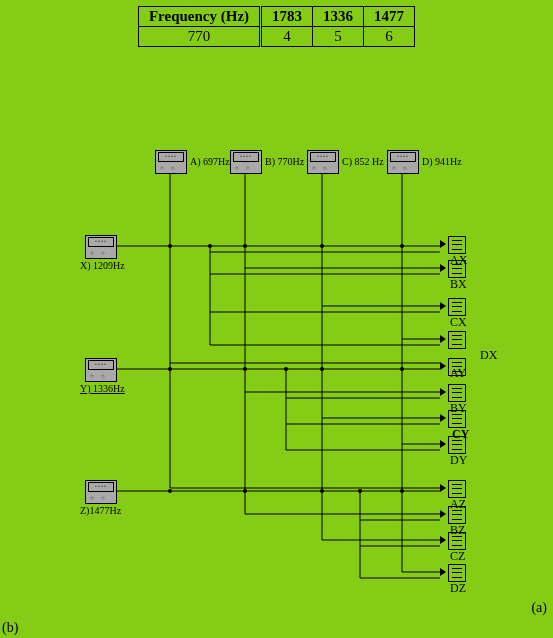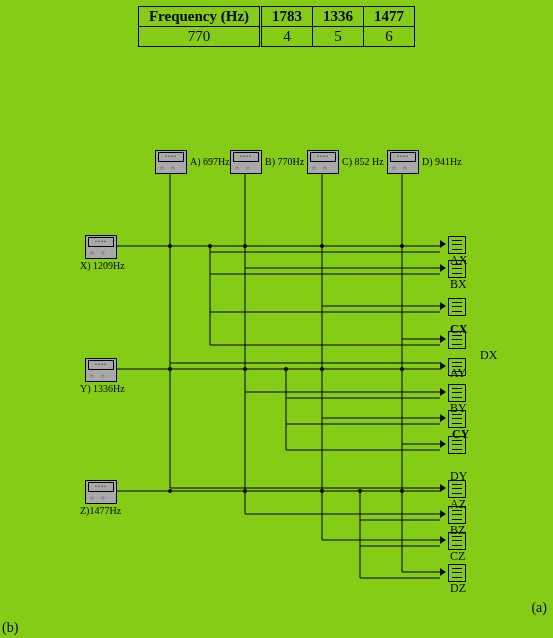--- a/index.html
+++ b/index.html
@@ -76,59 +76,59 @@
   <div class="block" style="left:85px;top:95px;">
         <div class="dots">▫▫▫▫</div>
         <div class="pins">○ ○</div>
       </div>
   <span class="blabel" style="left:80px;top:120px;">X) 1209Hz</span>
 
   <div class="block" style="left:85px;top:218px;">
         <div class="dots">▫▫▫▫</div>
         <div class="pins">○ ○</div>
       </div>
-  <span class="blabel" style="left:80px;top:243px;">Y) 1336Hz</span>
+  <span class="blabel" style="left:80px;top:243px;text-decoration:underline;">Y) 1336Hz</span>
 
   <div class="block" style="left:85px;top:340px;">
         <div class="dots">▫▫▫▫</div>
         <div class="pins">○ ○</div>
       </div>
   <span class="blabel" style="left:80px;top:365px;">Z)1477Hz</span>
 
   <div class="tri" style="left:440px;top:100px;"></div>
   <div class="mixer" style="left:448px;top:96px;"></div>
   <span class="mlabel" style="left:450px;top:113px;">AX</span>
 
   <div class="tri" style="left:440px;top:124px;"></div>
   <div class="mixer" style="left:448px;top:120px;"></div>
   <span class="mlabel" style="left:450px;top:137px;">BX</span>
 
   <div class="tri" style="left:440px;top:162px;"></div>
   <div class="mixer" style="left:448px;top:158px;"></div>
-  <span class="mlabel" style="left:450px;top:182px;font-weight:bold;">CX</span>
+  <span class="mlabel" style="left:450px;top:175px;">CX</span>
 
   <div class="tri" style="left:440px;top:195px;"></div>
   <div class="mixer" style="left:448px;top:191px;"></div>
   <span class="mlabel" style="left:450px;top:208px;padding-left:30px;">DX</span>
 
   <div class="tri" style="left:440px;top:222px;"></div>
   <div class="mixer" style="left:448px;top:218px;"></div>
   <span class="mlabel" style="left:450px;top:226px;">AY</span>
 
   <div class="tri" style="left:440px;top:248px;"></div>
   <div class="mixer" style="left:448px;top:244px;"></div>
   <span class="mlabel" style="left:450px;top:261px;">BY</span>
 
   <div class="tri" style="left:440px;top:274px;"></div>
   <div class="mixer" style="left:448px;top:270px;"></div>
   <span class="mlabel" style="left:452px;top:287px;font-weight:bold;">CY</span>
 
   <div class="tri" style="left:440px;top:300px;"></div>
   <div class="mixer" style="left:448px;top:296px;"></div>
-  <span class="mlabel" style="left:450px;top:329px;">DY</span>
+  <span class="mlabel" style="left:450px;top:313px;">DY</span>
 
   <div class="tri" style="left:440px;top:344px;"></div>
   <div class="mixer" style="left:448px;top:340px;"></div>
   <span class="mlabel" style="left:450px;top:357px;">AZ</span>
 
   <div class="tri" style="left:440px;top:370px;"></div>
   <div class="mixer" style="left:448px;top:366px;"></div>
   <span class="mlabel" style="left:450px;top:383px;">BZ</span>
 
   <div class="tri" style="left:440px;top:396px;"></div>

